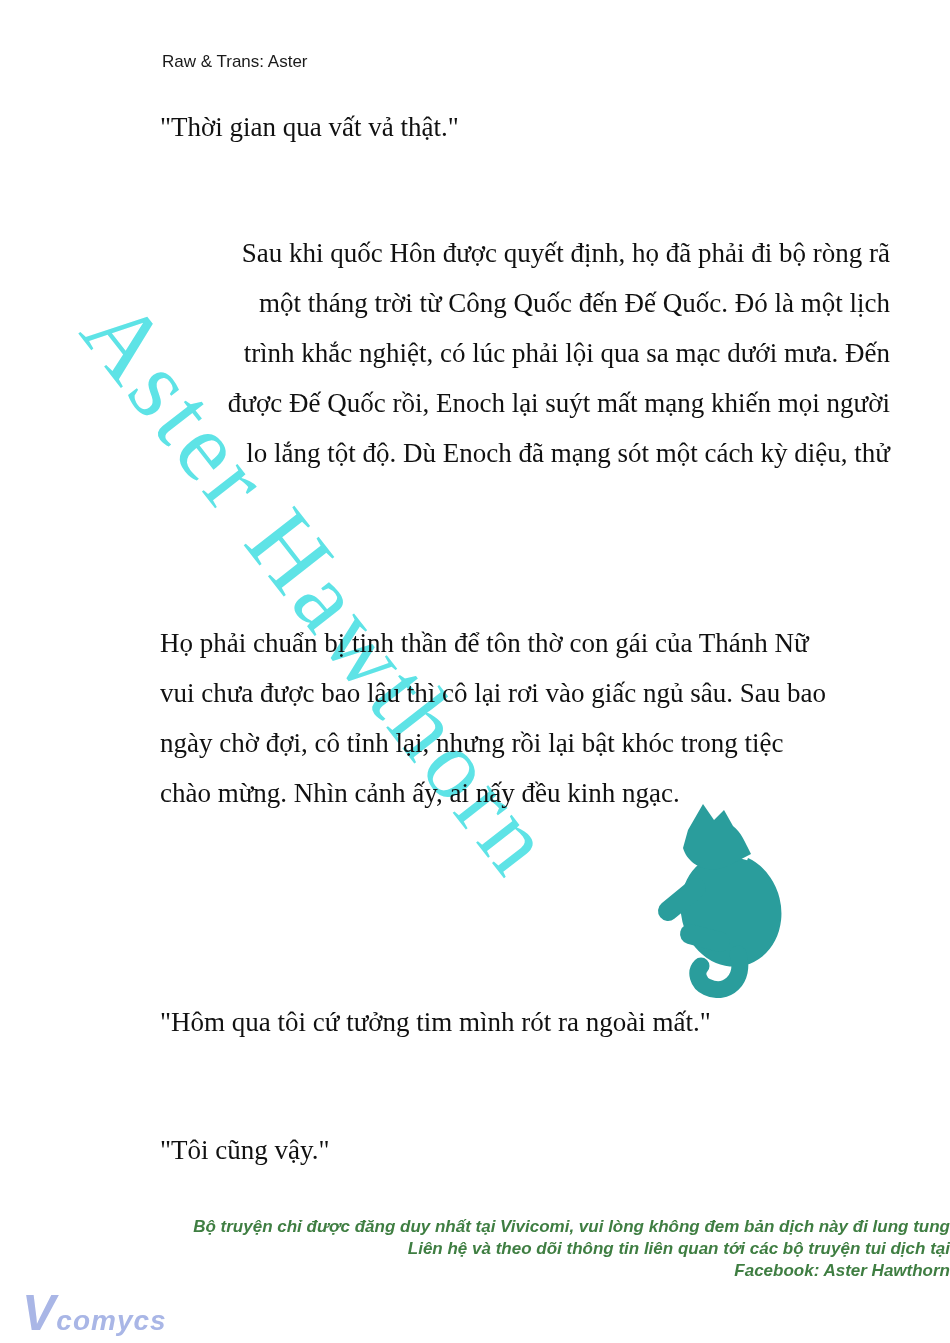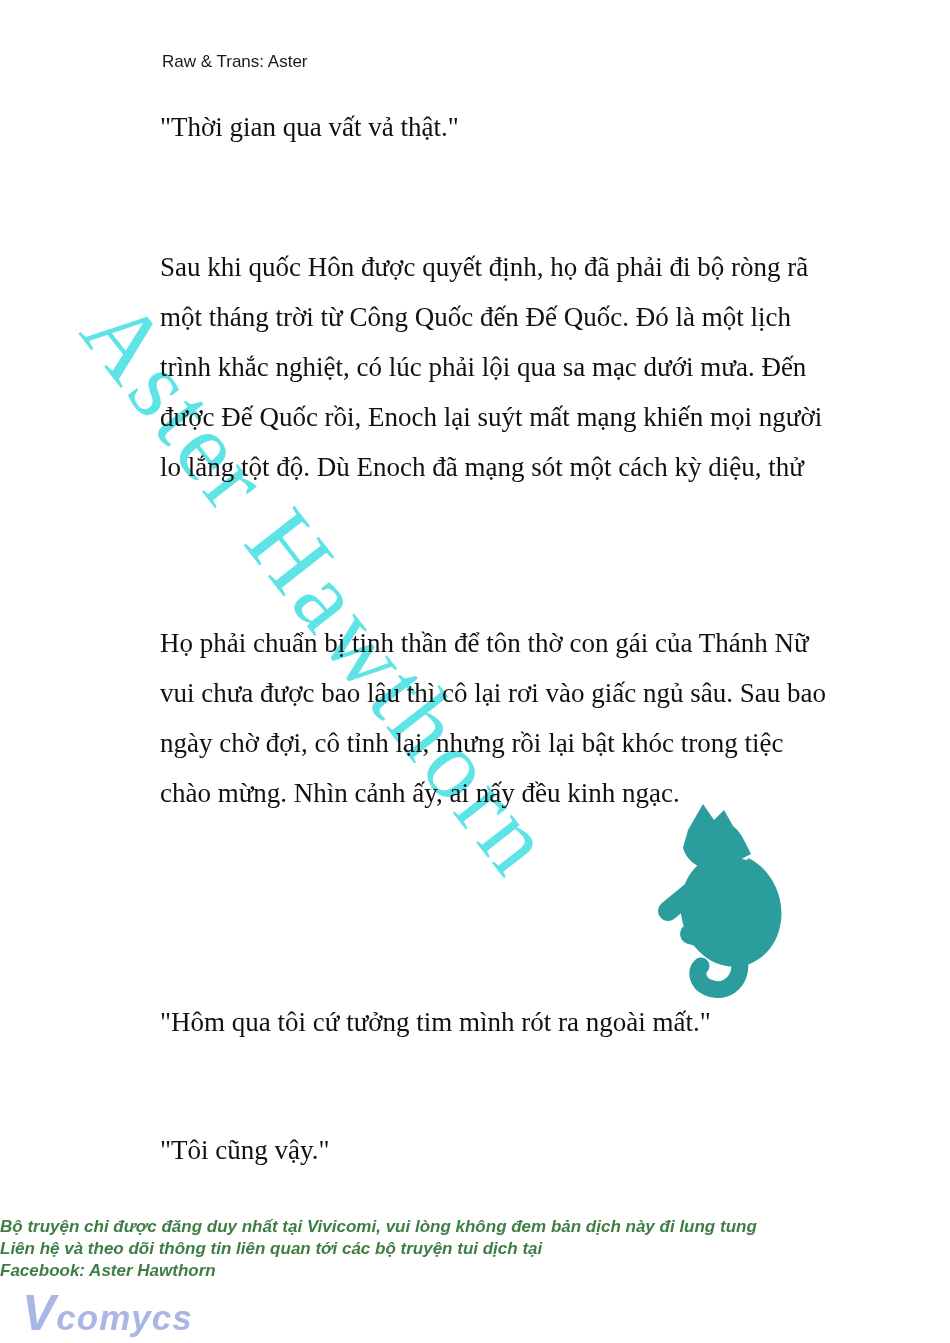--- a/index.html
+++ b/index.html
@@ -36,48 +36,48 @@
     color: #1a1a1a;
   }
   .bodyblock {
     position: absolute;
     left: 113px;
     width: 730px;
     font-size: 27px;
     color: #111111;
   }
   .q1 { top: 102px; }
-  .p1 { top: 242px; }
+  .p1 { top: 228px; text-align: right; }
   .p2 { top: 618px; }
   .q2 { top: 997px; }
   .q3 { top: 1125px; }
   .bline { height: 50px; line-height: 50px; white-space: nowrap; }
   
   .footer {
     position: absolute;
     left: 0; top: 1216px;
     width: 950px;
-    text-align: left;
+    text-align: right;
     font-family: "Liberation Sans", sans-serif;
     font-style: italic;
     font-weight: bold;
     font-size: 17px;
     line-height: 22px;
     color: #3f7e42;
     z-index: 2;
   }
   
   .logo {
     position: absolute;
     left: 22px; top: 1284px;
     z-index: 2;
     font-family: "Liberation Sans", sans-serif;
     font-style: italic;
     font-weight: bold;
-    font-size: 35px;
+    font-size: 28px;
     letter-spacing: 1px;
     color: #a9b6e6;
   }
   .logo::first-letter { font-size: 50px; }
 </style>
 </head>
 <body>
 
 <div class="page">
 

